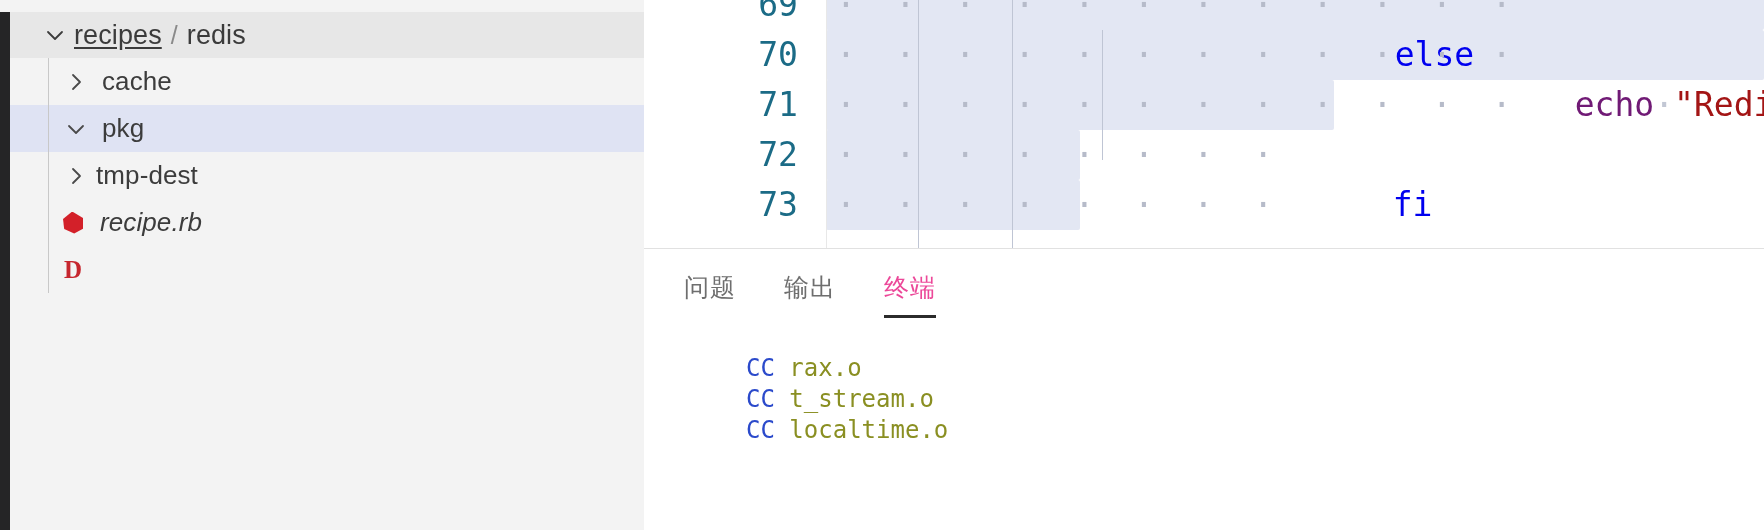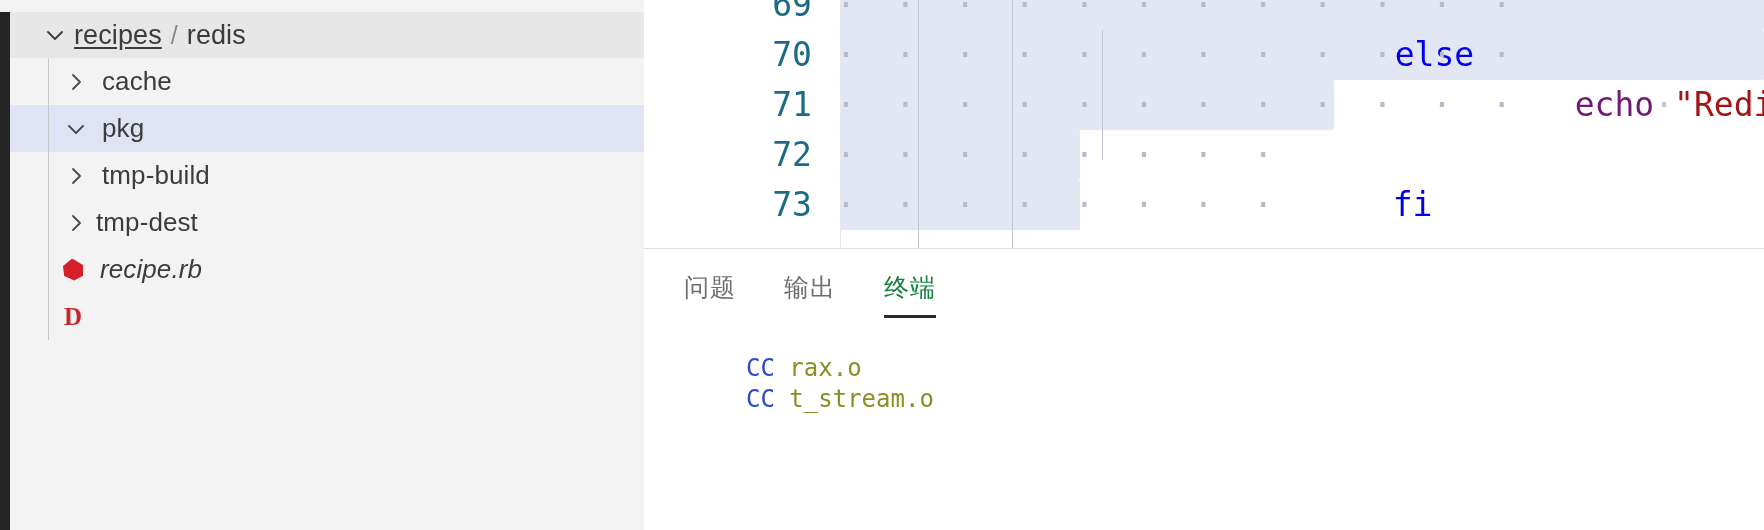--- a/index.html
+++ b/index.html
@@ -151,21 +151,21 @@
   .editor {
     position: absolute;
     left: 0; top: 0;
     width: 1120px;
     height: 249px;
     background: #ffffff;
     overflow: hidden;
   }
   .gutter {
     position: absolute;
-    left: 14px; top: 0;
+    left: 0; top: 0;
     width: 182px;
     height: 249px;
     background: #ffffff;
     border-right: 1px solid #e8e8e8;
   }
   .lnum {
     position: absolute;
     right: 28px;
     width: 120px;
     text-align: right;
@@ -238,21 +238,21 @@
     align-items: flex-start;
     gap: 48px;
   }
   .ptab {
     position: relative;
     font-size: 25px;
     color: #6e6e6e;
     padding-bottom: 14px;
     letter-spacing: 1px;
   }
-  .ptab.active { color: #15803d; }
+  .ptab.active { color: #ec4899; }
   .ptab.active::after {
     content: "";
     position: absolute;
     left: 0; right: 0; bottom: 0;
     height: 3px;
     background: #2b2b2b;
   }
 
   .terminal {
     position: absolute;
@@ -309,30 +309,20 @@
         <div style="width:52px;flex:0 0 52px;"></div>
         <span class="chev">
           <svg width="26" height="26" viewBox="0 0 26 26">
             <path d="M6 10 L13 17 L20 10" fill="none" stroke="#4a4a4a" stroke-width="1.8" stroke-linecap="round" stroke-linejoin="round"></path>
           </svg>
         </span>
         <span class="label" style="margin-left:12px;">pkg</span>
       </div>
 
 
-      <div class="row">
-        <div class="indent-guide" style="left:38px;"></div>
-        <div style="width:52px;flex:0 0 52px;"></div>
-        <span class="chev">
-          <svg width="26" height="26" viewBox="0 0 26 26">
-            <path d="M10 6 L17 13 L10 20" fill="none" stroke="#4a4a4a" stroke-width="1.8" stroke-linecap="round" stroke-linejoin="round"></path>
-          </svg>
-        </span>
-        <span class="label" style="margin-left:12px;">tmp-build</span>
-      </div>
 
       <div class="row">
         <div class="indent-guide" style="left:38px;"></div>
         <div style="width:52px;flex:0 0 52px;"></div>
         <span class="chev">
           <svg width="26" height="26" viewBox="0 0 26 26">
             <path d="M10 6 L17 13 L10 20" fill="none" stroke="#4a4a4a" stroke-width="1.8" stroke-linecap="round" stroke-linejoin="round"></path>
           </svg>
         </span>
         <span class="label" style="margin-left:6px;">tmp-dest</span>
@@ -412,18 +402,19 @@
 
       <div class="panel-tabs">
         <div class="ptab">问题</div>
         <div class="ptab">输出</div>
         <div class="ptab active">终端</div>
       </div>
 
       <div class="terminal">
         <div class="tline"><span class="t-cc">CC</span> <span class="t-file">rax.o</span></div>
         <div class="tline"><span class="t-cc">CC</span> <span class="t-file">t_stream.o</span></div>
+        <div class="tline"><span class="t-cc">CC</span> <span class="t-file">localtime.o</span></div>
       </div>
 
     </div>
   </div>
 
 </div>
 
 </body></html>

